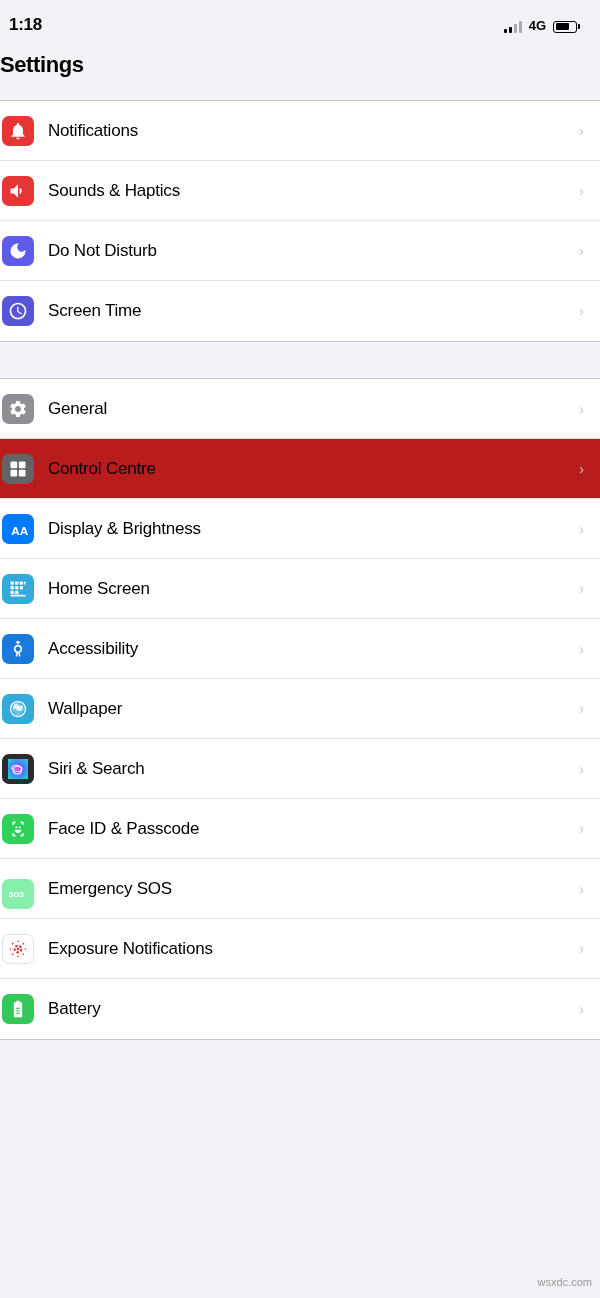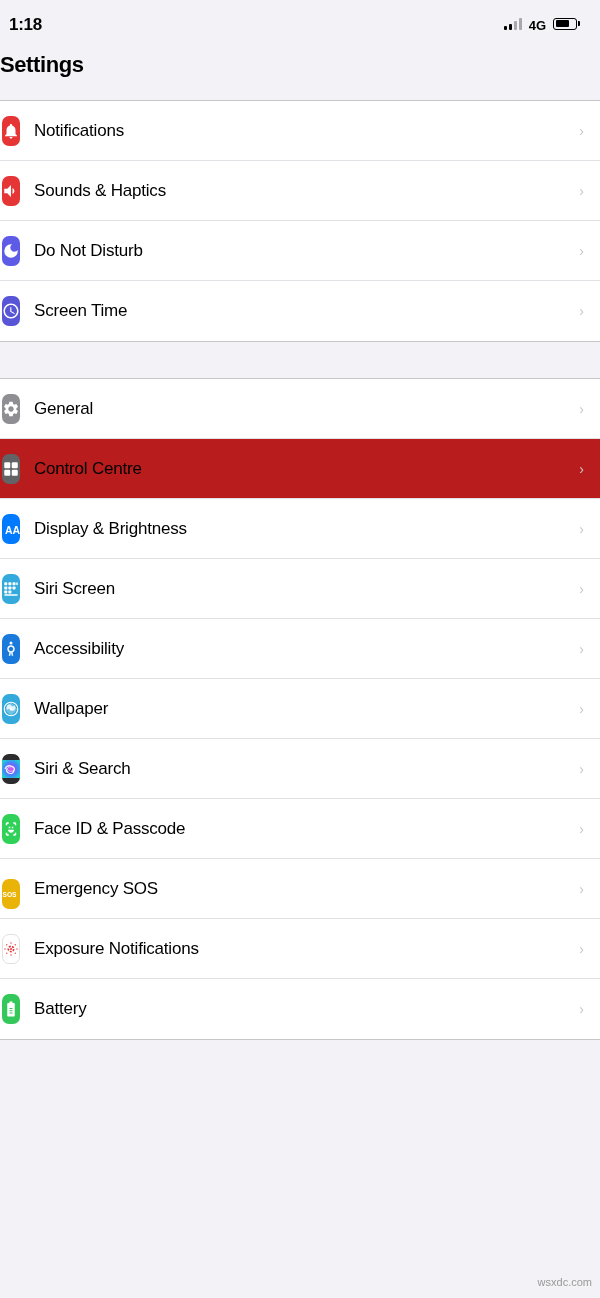--- a/index.html
+++ b/index.html
@@ -21,21 +21,21 @@
       background: #f2f2f7;
       height: 44px;
     }
     .status-time {
       font-size: 17px;
       font-weight: 600;
       letter-spacing: -0.3px;
     }
     .status-icons {
       display: flex;
-      align-items: flex-start;
+      align-items: flex-end;
       gap: 5px;
     }
     .signal-bars {
       display: flex;
       align-items: flex-end;
       gap: 2px;
       height: 12px;
     }
     .signal-bar {
       width: 3px;
@@ -118,21 +118,21 @@
       position: relative;
     }
     .settings-row:last-child {
       border-bottom: none;
     }
     .settings-row.highlighted {
       background: #b91c1c;
     }
 
     .row-icon {
-      width: 18px;
+      width: 32px;
       height: 30px;
       border-radius: 7px;
       margin-right: 14px;
       display: flex;
       align-items: center;
       justify-content: center;
       flex-shrink: 0;
       font-size: 16px;
     }
 
@@ -152,21 +152,21 @@
     
     .icon-red { background: #e53535; }
     .icon-red2 { background: #e53535; }
     .icon-purple { background: #5e5ce6; }
     .icon-purple2 { background: #5856d6; }
     .icon-gray { background: #8e8e93; }
     .icon-gray2 { background: #636366; }
     .icon-blue { background: #007aff; }
     .icon-green { background: #34c759; }
     .icon-green2 { background: #30d158; }
-    .icon-sos { background: #eab308; margin-top: 10px; }
+    .icon-sos { background: #86efac; margin-top: 10px; }
     .icon-exposure { background: #fff; border: 1px solid #e0e0e0; }
 
     
     .row-icon svg {
       width: 20px;
       height: 20px;
       fill: #fff;
     }
 
     .watermark {
@@ -295,21 +295,21 @@
         <rect x="14" y="3" width="4" height="4" rx="1" fill="white"></rect>
         <rect x="19" y="3" width="2" height="4" rx="1" fill="white"></rect>
         <rect x="3" y="8.5" width="4" height="4" rx="1" fill="white"></rect>
         <rect x="8.5" y="8.5" width="4" height="4" rx="1" fill="white"></rect>
         <rect x="14" y="8.5" width="4" height="4" rx="1" fill="white"></rect>
         <rect x="3" y="14" width="4" height="4" rx="1" fill="white"></rect>
         <rect x="8.5" y="14" width="4" height="4" rx="1" fill="white"></rect>
         <rect x="3" y="19" width="18" height="2" rx="1" fill="white"></rect>
       </svg>
     </div>
-    <span class="row-label">Siri Screen</span>
+    <span class="row-label">Home Screen</span>
     <span class="row-chevron">›</span>
   </div>
 
   <div class="settings-row">
     <div class="row-icon" style="background: #1a7adb;">
       <svg viewBox="0 0 24 24" xmlns="http://www.w3.org/2000/svg">
         <circle cx="12" cy="4" r="2" fill="white"></circle>
         <path d="M12 7c-2.76 0-5 2.24-5 5 0 2.06 1.25 3.84 3.04 4.63L9 21h2l1-5 1 5h2l-1.04-4.37C15.75 15.84 17 14.06 17 12c0-2.76-2.24-5-5-5zm0 8c-1.66 0-3-1.34-3-3s1.34-3 3-3 3 1.34 3 3-1.34 3-3 3z" fill="white"></path>
       </svg>
     </div>

